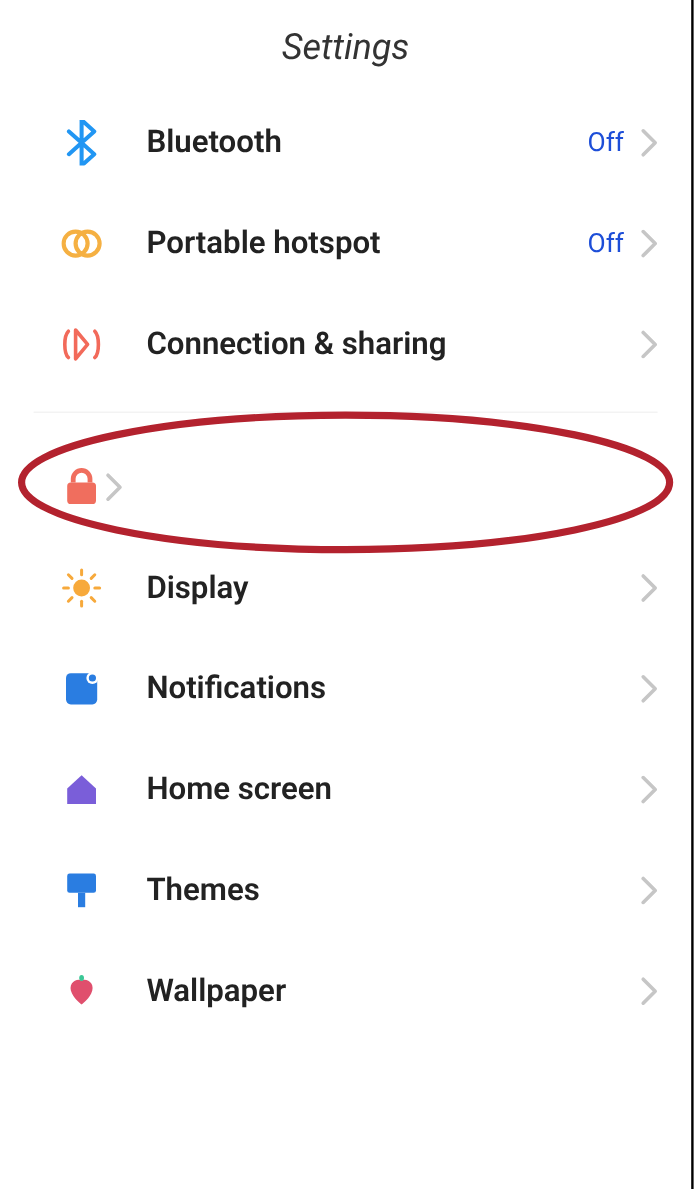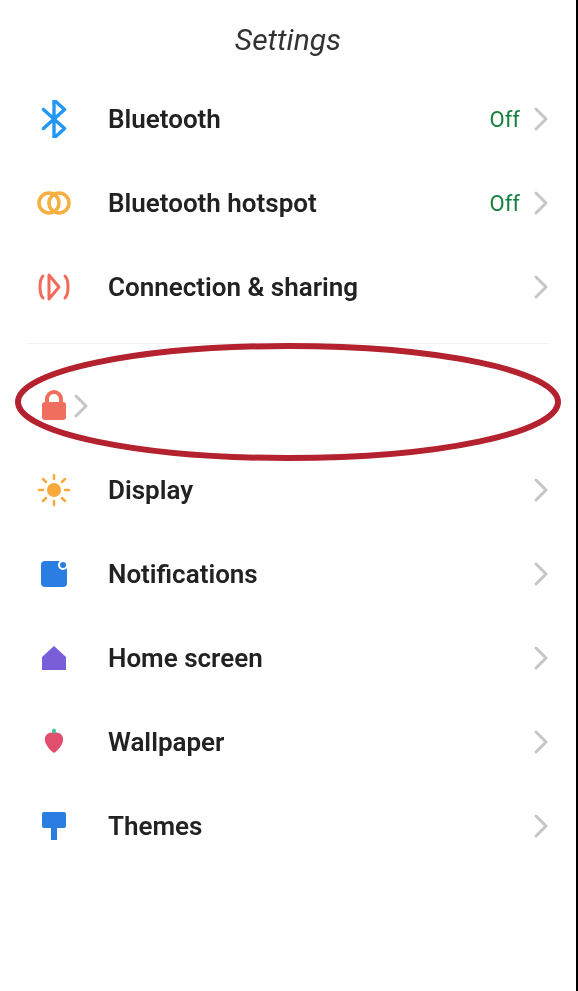--- a/index.html
+++ b/index.html
@@ -20,41 +20,41 @@
       font-weight: 400;
       color: #333;
       font-style: italic;
     }
     .list {
       padding: 0;
     }
     .item {
       display: flex;
       align-items: center;
-      padding: 22px 28px 22px 34px;
+      padding: 22px 28px 22px 48px;
       position: relative;
     }
     .item .icon-wrap {
       width: 40px;
       height: 40px;
       display: flex;
       align-items: center;
       justify-content: center;
       flex-shrink: 0;
     }
     .item .label {
       flex: 1;
       font-size: 26px;
       font-weight: 600;
       color: #222;
       margin-left: 34px;
     }
     .item .status {
       font-size: 22px;
-      color: #15803d;
+      color: #1d4ed8;
       margin-right: 14px;
     }
     .item .chev {
       width: 14px;
       height: 24px;
       flex-shrink: 0;
     }
     .chev svg { display:block; }
     .divider {
       height: 1px;
@@ -93,21 +93,21 @@
     </span>
   </div>
 
   <div class="item">
     <span class="icon-wrap">
       <svg width="34" height="30" viewBox="0 0 34 30">
         <circle cx="12" cy="15" r="10" stroke="#f5b042" stroke-width="3.5" fill="none"></circle>
         <circle cx="22" cy="15" r="10" stroke="#f5b042" stroke-width="3.5" fill="none"></circle>
       </svg>
     </span>
-    <span class="label">Bluetooth hotspot</span>
+    <span class="label">Portable hotspot</span>
     <span class="status">Off</span>
     <span class="chev">
       <svg width="14" height="24" viewBox="0 0 14 24">
           <path d="M2 2 L12 12 L2 22" stroke="#c6c6c6" stroke-width="3" fill="none" stroke-linecap="round" stroke-linejoin="round"></path>
         </svg>
     </span>
   </div>
 
   <div class="item">
     <span class="icon-wrap">
@@ -192,41 +192,41 @@
     <span class="label">Home screen</span>
     <span class="chev">
       <svg width="14" height="24" viewBox="0 0 14 24">
           <path d="M2 2 L12 12 L2 22" stroke="#c6c6c6" stroke-width="3" fill="none" stroke-linecap="round" stroke-linejoin="round"></path>
         </svg>
     </span>
   </div>
 
   <div class="item">
     <span class="icon-wrap">
+      <svg width="28" height="32" viewBox="0 0 28 32">
+        <rect x="2" y="2" width="24" height="16" rx="2" fill="#2a7de1"></rect>
+        <rect x="11" y="18" width="6" height="12" fill="#2a7de1"></rect>
+      </svg>
+    </span>
+    <span class="label">Themes</span>
+    <span class="chev">
+      <svg width="14" height="24" viewBox="0 0 14 24">
+          <path d="M2 2 L12 12 L2 22" stroke="#c6c6c6" stroke-width="3" fill="none" stroke-linecap="round" stroke-linejoin="round"></path>
+        </svg>
+    </span>
+  </div>
+
+  <div class="item">
+    <span class="icon-wrap">
       <svg width="30" height="30" viewBox="0 0 30 30">
         <path d="M15 6 C20 4 27 9 23 17 C20 23 15 26 15 26 C15 26 10 23 7 17 C3 9 10 4 15 6 Z" fill="#e04f6d"></path>
         <ellipse cx="15" cy="4" rx="2" ry="2.5" fill="#3bc796"></ellipse>
       </svg>
     </span>
     <span class="label">Wallpaper</span>
-    <span class="chev">
-      <svg width="14" height="24" viewBox="0 0 14 24">
-          <path d="M2 2 L12 12 L2 22" stroke="#c6c6c6" stroke-width="3" fill="none" stroke-linecap="round" stroke-linejoin="round"></path>
-        </svg>
-    </span>
-  </div>
-
-  <div class="item">
-    <span class="icon-wrap">
-      <svg width="28" height="32" viewBox="0 0 28 32">
-        <rect x="2" y="2" width="24" height="16" rx="2" fill="#2a7de1"></rect>
-        <rect x="11" y="18" width="6" height="12" fill="#2a7de1"></rect>
-      </svg>
-    </span>
-    <span class="label">Themes</span>
     <span class="chev">
       <svg width="14" height="24" viewBox="0 0 14 24">
           <path d="M2 2 L12 12 L2 22" stroke="#c6c6c6" stroke-width="3" fill="none" stroke-linecap="round" stroke-linejoin="round"></path>
         </svg>
     </span>
   </div>
 
 </div>
 
 <div class="highlight-ellipse" style="left:8px; top:338px;">

